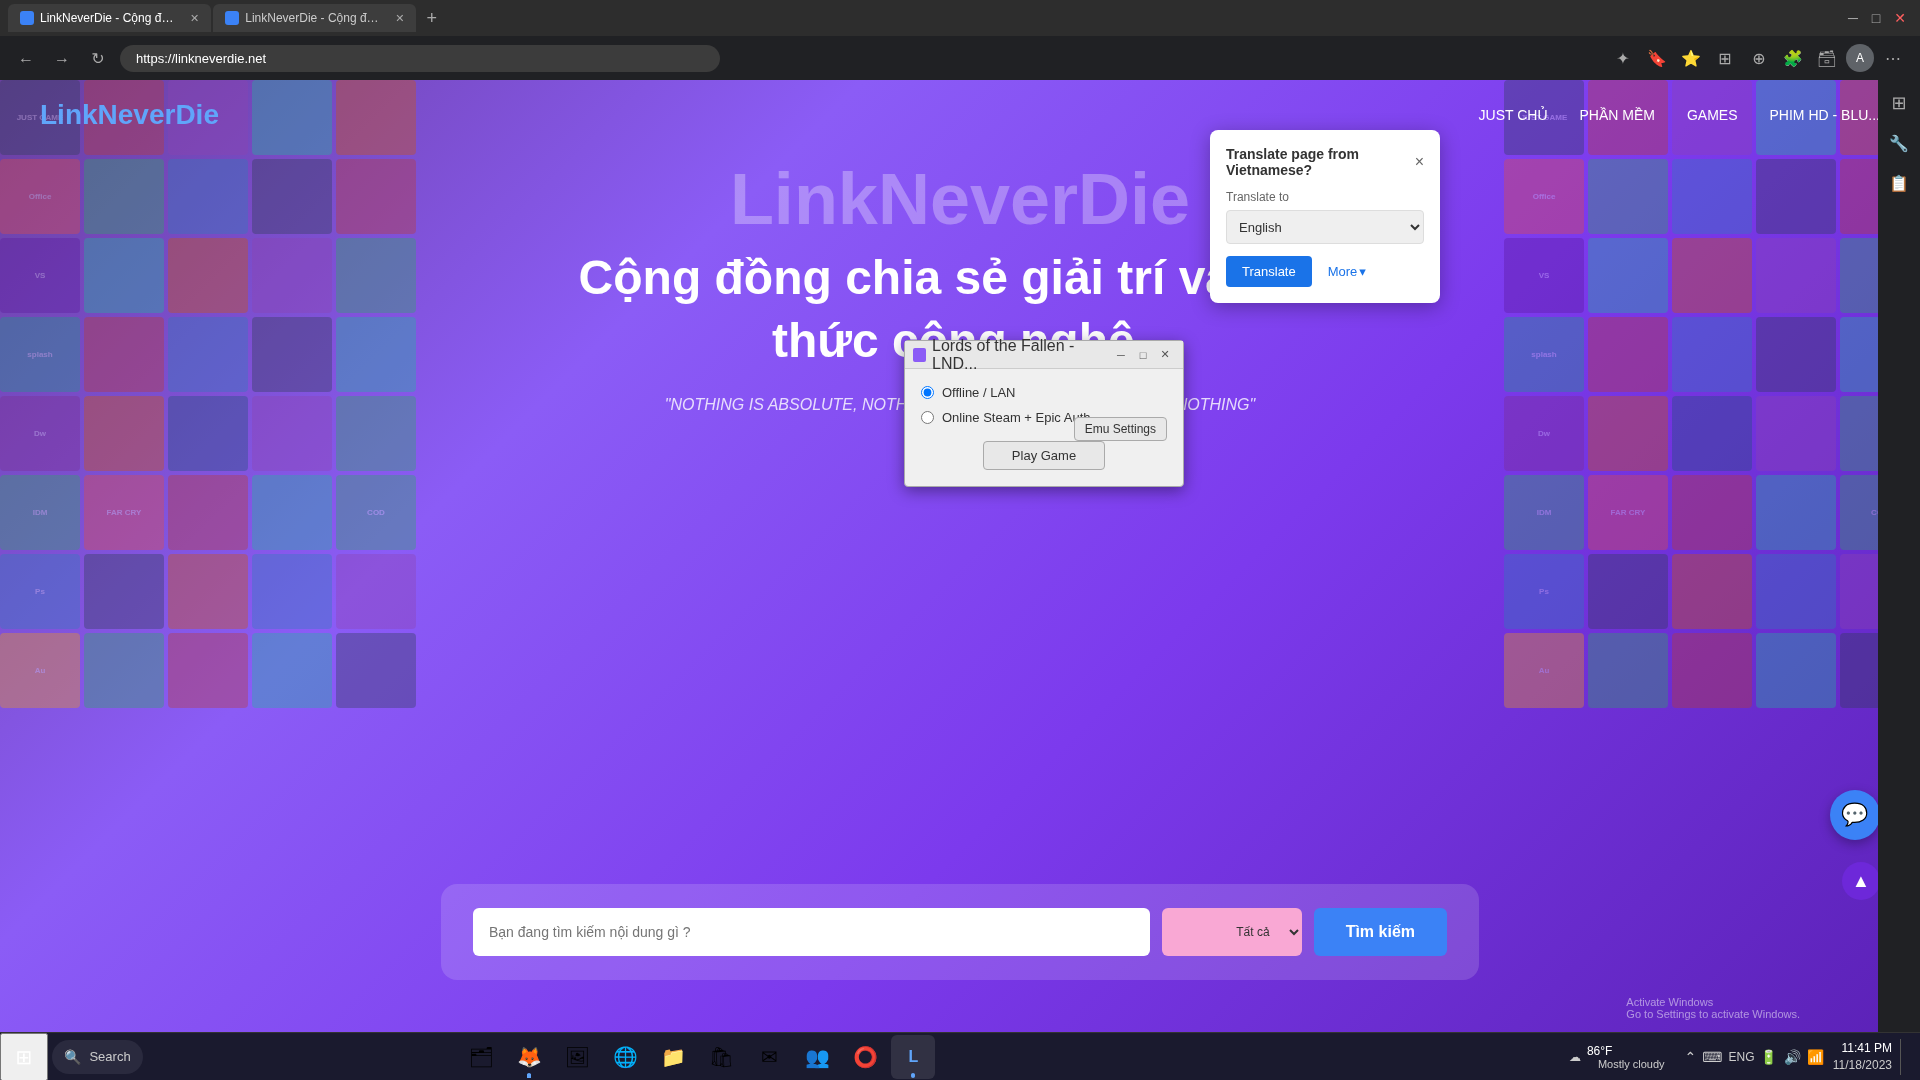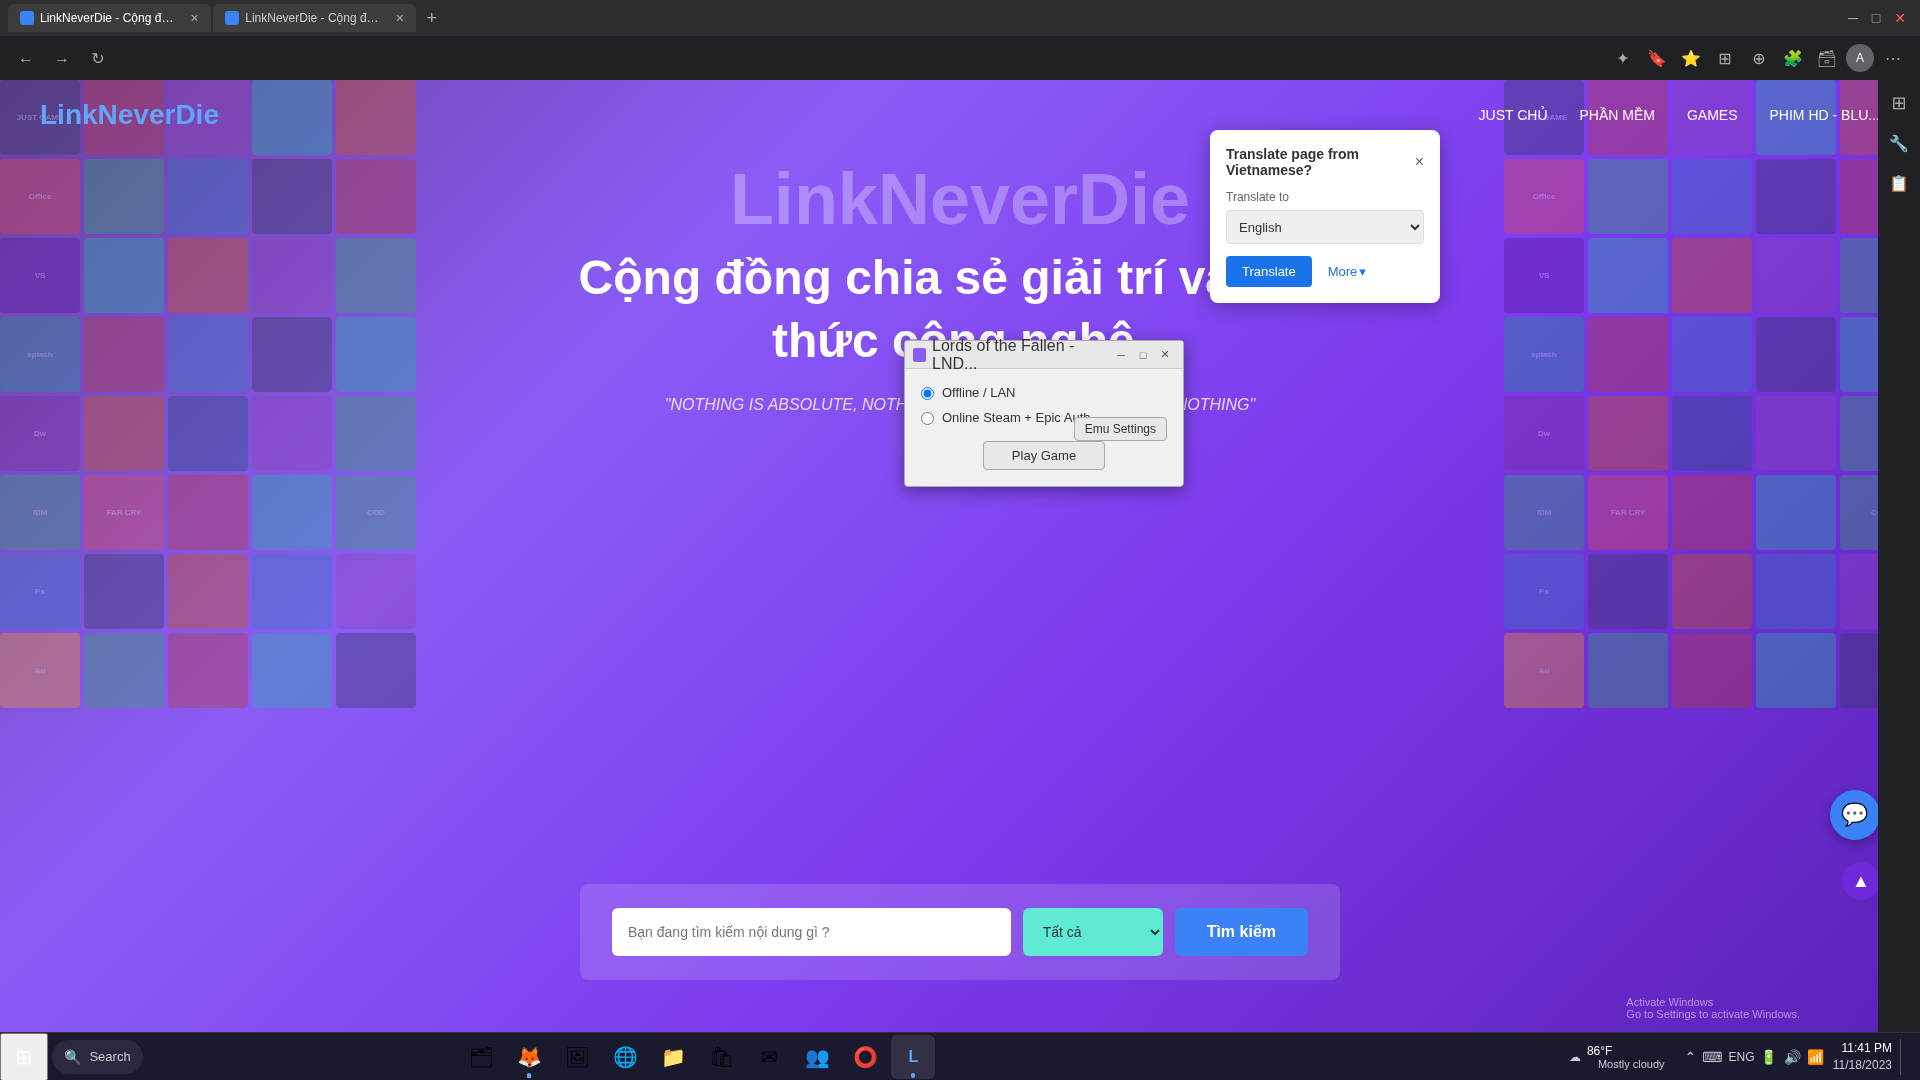--- a/index.html
+++ b/index.html
@@ -211,52 +211,53 @@
       margin-top: 24px;
       font-style: italic;
     }
 
     
     .search-section {
       position: absolute;
       bottom: 60px;
       left: 50%;
       transform: translateX(-50%);
-      width: 760px;
+      width: 1038px;
       background: rgba(255,255,255,0.15);
-      border-radius: 8px;
+      border-radius: 16px;
       padding: 24px 32px;
       z-index: 10;
     }
     .search-row {
       display: flex;
       gap: 12px;
       align-items: center;
     }
     .search-input {
       flex: 1;
       background: #fff;
       border: none;
       border-radius: 6px;
       height: 48px;
       padding: 0 16px;
       font-size: 14px;
       color: #999;
       outline: none;
     }
     .search-select {
-      background: #5eead4;
+      background: #f9a8d4;
       border: none;
       border-radius: 6px;
       height: 48px;
       padding: 0 16px;
-      font-size: 14px;
+      font-size: 12px;
       color: #333;
       cursor: pointer;
       width: 140px;
+      text-align: right;
     }
     .search-btn {
       background: #3b82f6;
       color: #fff;
       border: none;
       border-radius: 6px;
       height: 48px;
       padding: 0 32px;
       font-size: 16px;
       font-weight: bold;
@@ -420,21 +421,21 @@
       color: #555;
       display: flex;
       align-items: center;
       justify-content: center;
     }
     .launcher-body {
       padding: 16px;
     }
     .launcher-radio-row {
       display: flex;
-      align-items: flex-end;
+      align-items: center;
       gap: 8px;
       margin-bottom: 10px;
     }
     .launcher-radio-row input[type=radio] {
       cursor: pointer;
     }
     .launcher-radio-label {
       font-size: 13px;
       color: #333;
     }
@@ -613,20 +614,21 @@
       <button class="tab-ctrl-btn">─</button>
       <button class="tab-ctrl-btn">□</button>
       <button class="tab-ctrl-btn" style="color:#ff5f5f;">✕</button>
     </div>
   </div>
 
   <div class="address-bar-row">
     <button class="nav-btn">←</button>
     <button class="nav-btn">→</button>
     <button class="nav-btn">↻</button>
+    <input class="address-input" value="https://linkneverdie.net" readonly="" style="">
     <div class="toolbar-icons">
       <button class="toolbar-icon-btn" title="Copilot">✦</button>
       <button class="toolbar-icon-btn">🔖</button>
       <button class="toolbar-icon-btn">⭐</button>
       <button class="toolbar-icon-btn">⊞</button>
       <button class="toolbar-icon-btn">⊕</button>
       <button class="toolbar-icon-btn">🧩</button>
       <button class="toolbar-icon-btn">🗃</button>
       <button class="profile-btn">A</button>
       <button class="toolbar-icon-btn">⋯</button>

